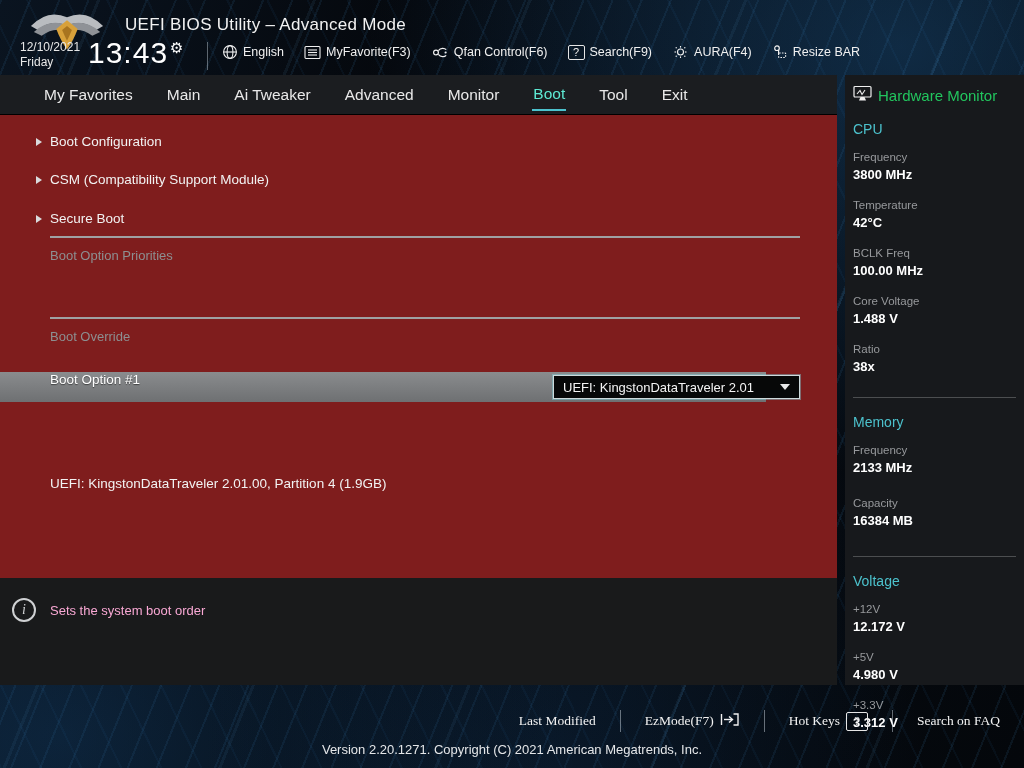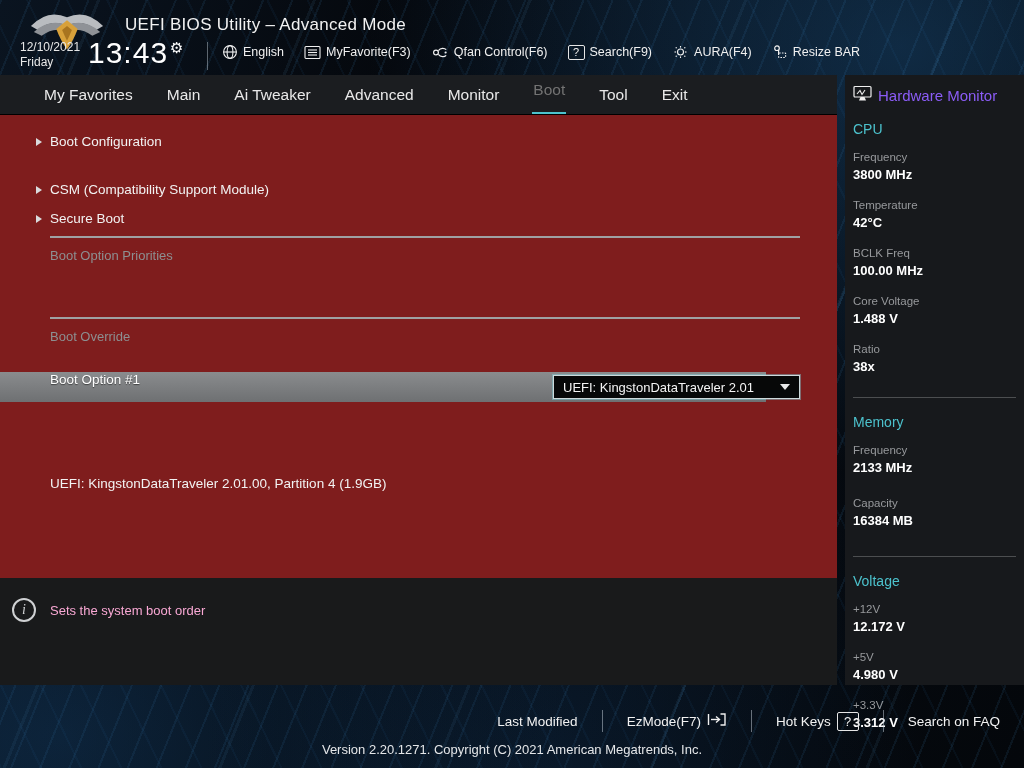--- a/index.html
+++ b/index.html
@@ -30,21 +30,21 @@
   .toolbar { position:absolute; left:222px; top:44px; display:flex; align-items:center; gap:20px; }
   .tool-item { display:flex; align-items:center; gap:5px; font-size:12.5px; color:#f0f0f0; white-space:nowrap; cursor:pointer; }
   .tool-item svg { display:block; }
   .qbox { display:inline-flex; align-items:center; justify-content:center; width:17px; height:15px;
     border:1px solid #e6e6e6; font-size:11px; color:#f0f0f0; border-radius:2px; }
 
   
   .menubar { position:absolute; left:0; top:75px; width:837px; height:40px; background:#1b1d20;
     display:flex; align-items:center; gap:32px; padding-left:43px; border-bottom:1px solid #000; }
   .tab { font-size:15.5px; color:#e9e9e9; padding:6px 1px 5px; cursor:pointer; white-space:nowrap; }
-  .tab.active { color:#737373; border-bottom:2px solid #4cc2cd; padding-bottom:13px; }
+  .tab.active { color:#5eead4; border-bottom:2px solid #4cc2cd; padding-bottom:6px; }
 
   
   .main { position:absolute; left:0; top:115px; width:837px; height:463px; background:#7f1d1d; }
   .nav-item { position:absolute; left:36px; display:flex; align-items:center; gap:8px;
     font-size:13.5px; color:#f2f2f2; cursor:pointer; }
   .tri { width:0; height:0; border-top:4px solid transparent; border-bottom:4px solid transparent;
     border-left:6px solid #d9dbdd; }
   .rule { position:absolute; left:50px; width:750px; height:2px; background:#9fa1a3; }
   .section-label { position:absolute; left:50px; font-size:13px; color:#8d8f91; }
   .opt-row { position:absolute; left:0; top:257px; width:766px; height:30px;
@@ -61,30 +61,30 @@
   
   .infobar { position:absolute; left:0; top:578px; width:837px; height:107px; background:#191a1b; }
   .info-icon { position:absolute; left:12px; top:20px; width:24px; height:24px; border:2px solid #cfd1d3;
     border-radius:50%; display:flex; align-items:center; justify-content:center;
     font-size:14px; color:#cfd1d3; font-family:"Liberation Serif","DejaVu Serif",serif; font-style:italic; }
   .help-text { position:absolute; left:50px; top:25px; font-size:13px; color:#f9a8d4; }
 
   
   .sidebar { position:absolute; left:845px; top:75px; width:179px; height:610px; background:#17191c;
     padding:10px 8px 0 8px; }
-  .hm-title { display:flex; align-items:center; gap:6px; font-size:15px; color:#8b5cf6; margin-bottom:16px; }
+  .hm-title { display:flex; align-items:center; gap:6px; font-size:15px; color:#22c55e; margin-bottom:16px; }
   .hm-section-title { font-size:14px; color:#4cc2cd; margin-bottom:14px; }
   .hm-grid { display:flex; flex-wrap:wrap; }
   .hm-cell { width:84px; margin-bottom:17px; }
   .hm-label { font-size:11.5px; color:#97999c; margin-bottom:4px; }
   .hm-value { font-size:13px; font-weight:bold; color:#ffffff; }
   .hm-divider { height:1px; background:#4c4e50; margin:6px 0 16px 0; }
 
   
-  .footer-menu { position:absolute; right:10px; top:710px; display:flex; align-items:center; gap:0; }
+  .footer-menu { position:absolute; right:10px; top:710px; display:flex; align-items:center; gap:0;font-family:Liberation Serif, serif; }
   .fm-item { display:flex; align-items:center; gap:6px; font-size:13.5px; color:#f2f2f2;
     padding:0 24px; white-space:nowrap; cursor:pointer; }
   .fm-sep { width:1px; height:22px; background:rgba(200,210,220,0.5); }
   .version { position:absolute; left:0; top:742px; width:1024px; text-align:center;
     font-size:13px; color:#e4e6e8; }
 </style>
 </head>
 <body>
 
 <div id="stage">
@@ -184,21 +184,21 @@
     <div class="tab active">Boot</div>
     <div class="tab">Tool</div>
     <div class="tab">Exit</div>
   </div>
 
   <div class="main">
     <div class="nav-item" style="top:19px;">
       <span class="tri"></span>
       <span>Boot Configuration</span>
     </div>
-    <div class="nav-item" style="top:67px;align-items:center;">
+    <div class="nav-item" style="top:57px;align-items:center;">
       <span class="tri"></span>
       <span>CSM (Compatibility Support Module)</span>
     </div>
     <div class="nav-item" style="top:96px;">
       <span class="tri"></span>
       <span>Secure Boot</span>
     </div>
 
     <div class="rule" style="top:121px;"></div>
     <div class="section-label" style="top:133px;">Boot Option Priorities</div>

